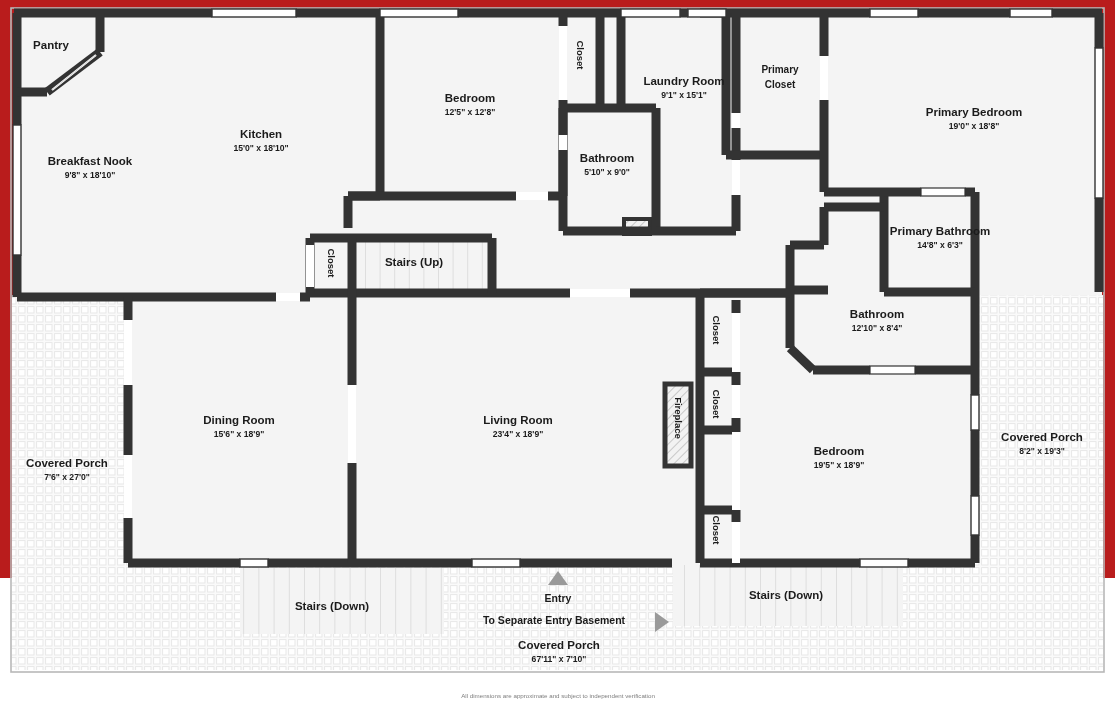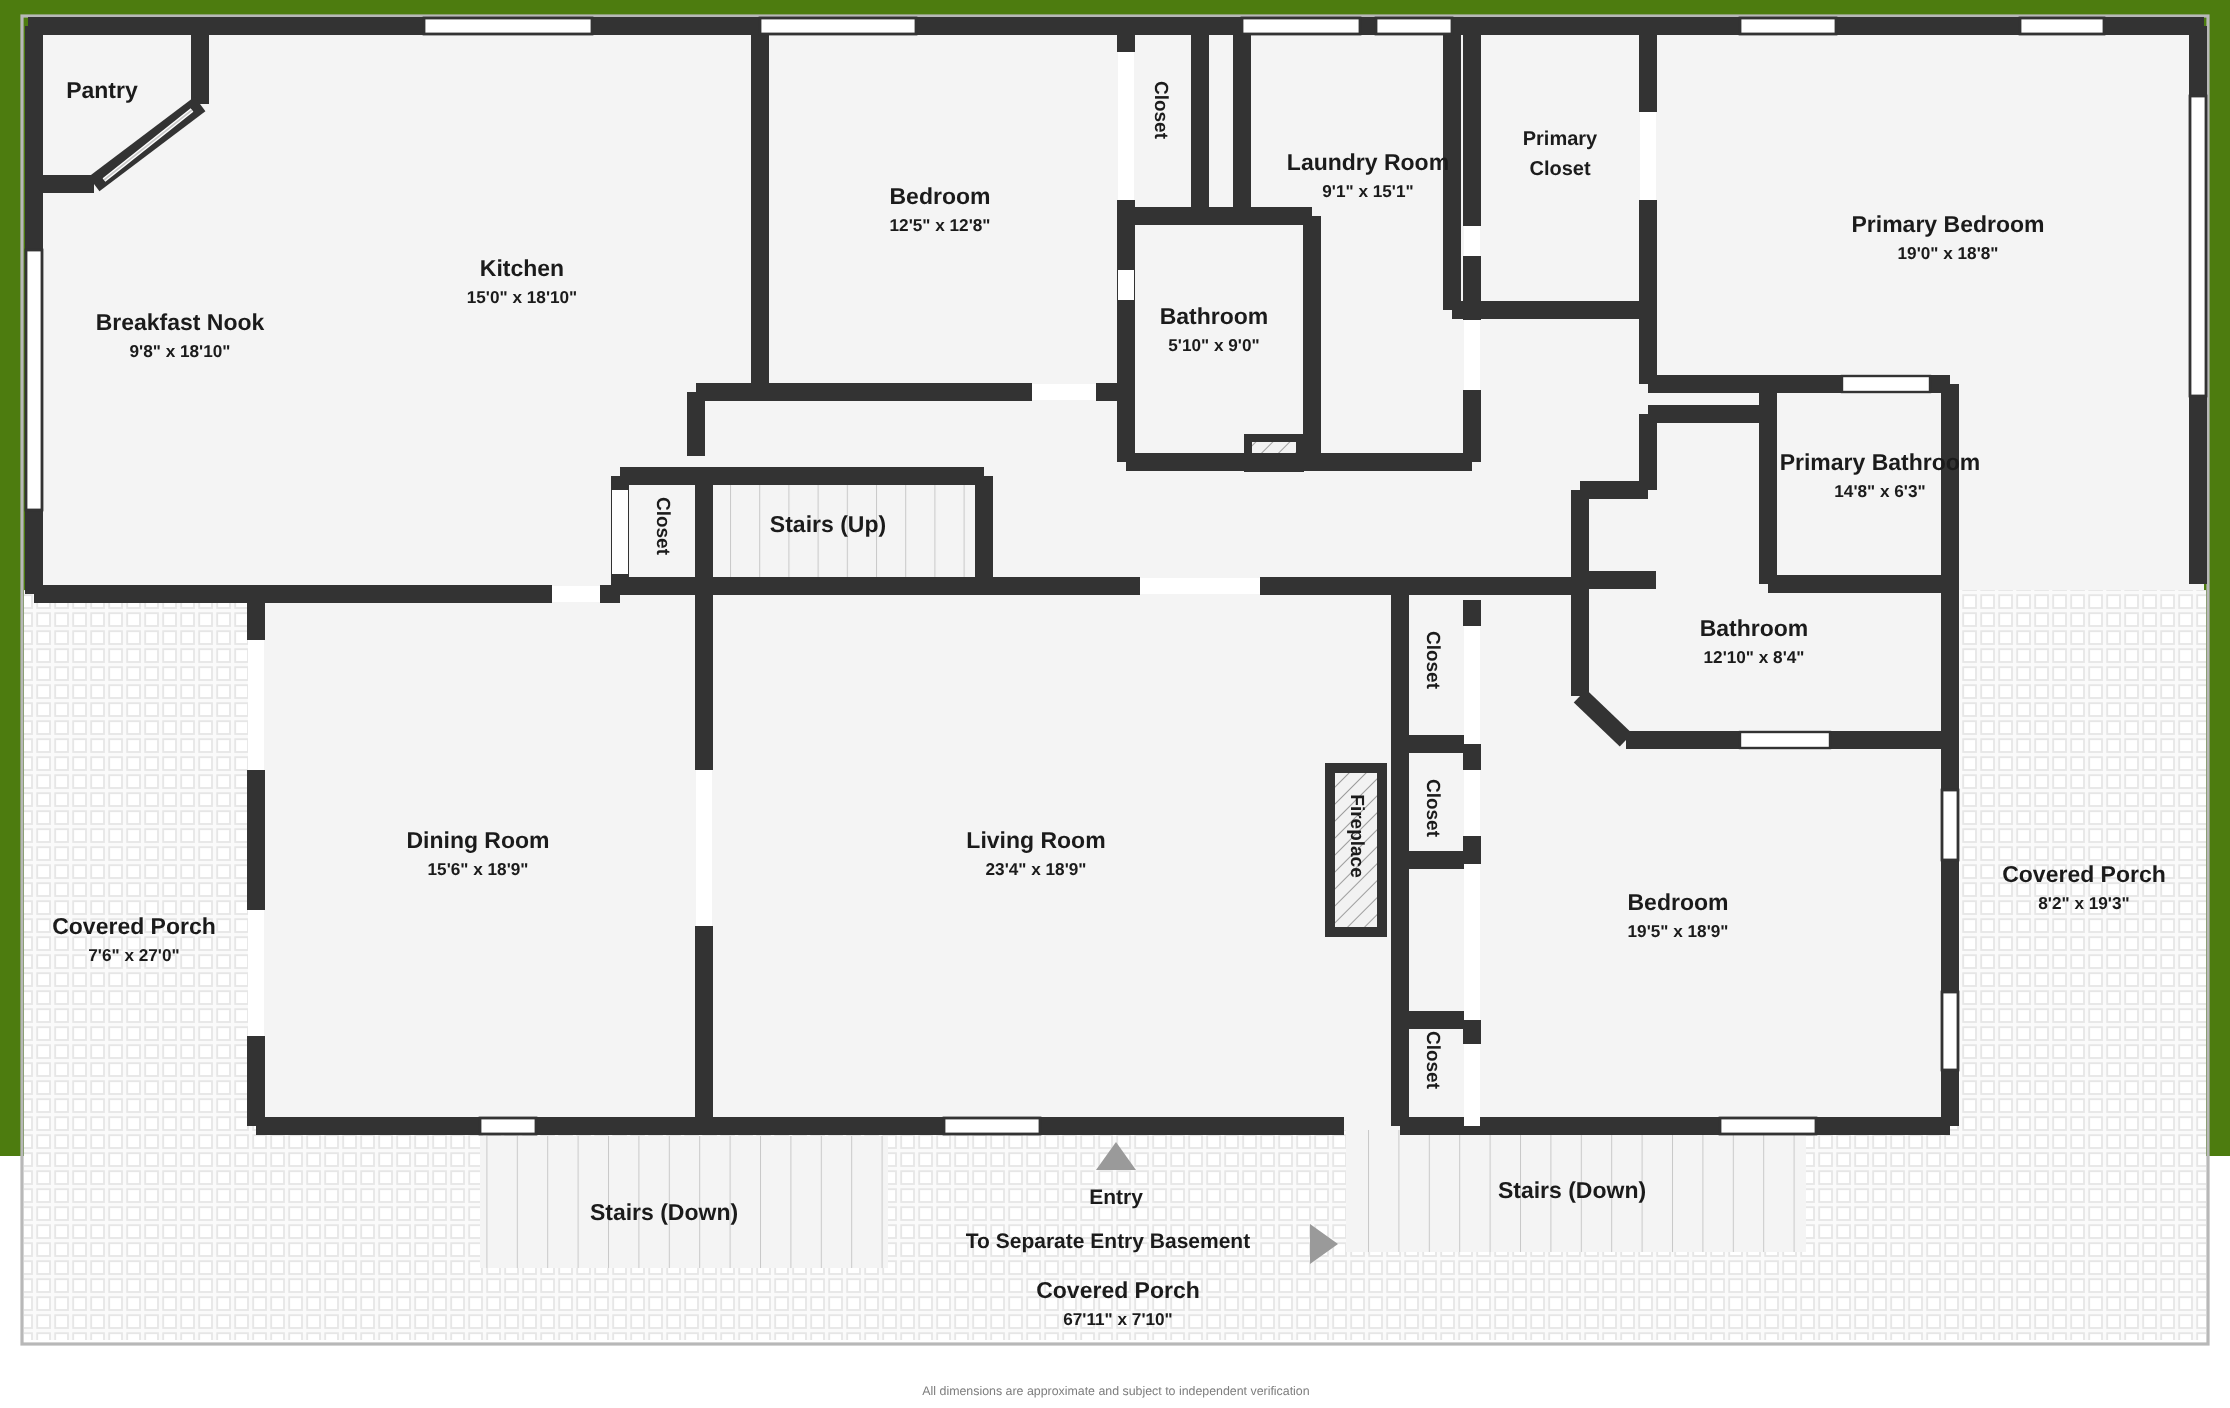--- a/index.html
+++ b/index.html
@@ -10,21 +10,21 @@
   body {
     width: 1115px;
     height: 704px;
     font-family: "Liberation Sans", sans-serif;
     overflow: hidden;
   }
   #floorplan-root {
     position: relative;
     width: 1115px;
     height: 578px;
-    background: #4d7c0f;
+    background: #b91c1c;
   }
   svg.plan {
     position: absolute;
     left: 0;
     top: 0;
     width: 1115px;
     height: 704px;
     display: block;
   }
   .room-label {

